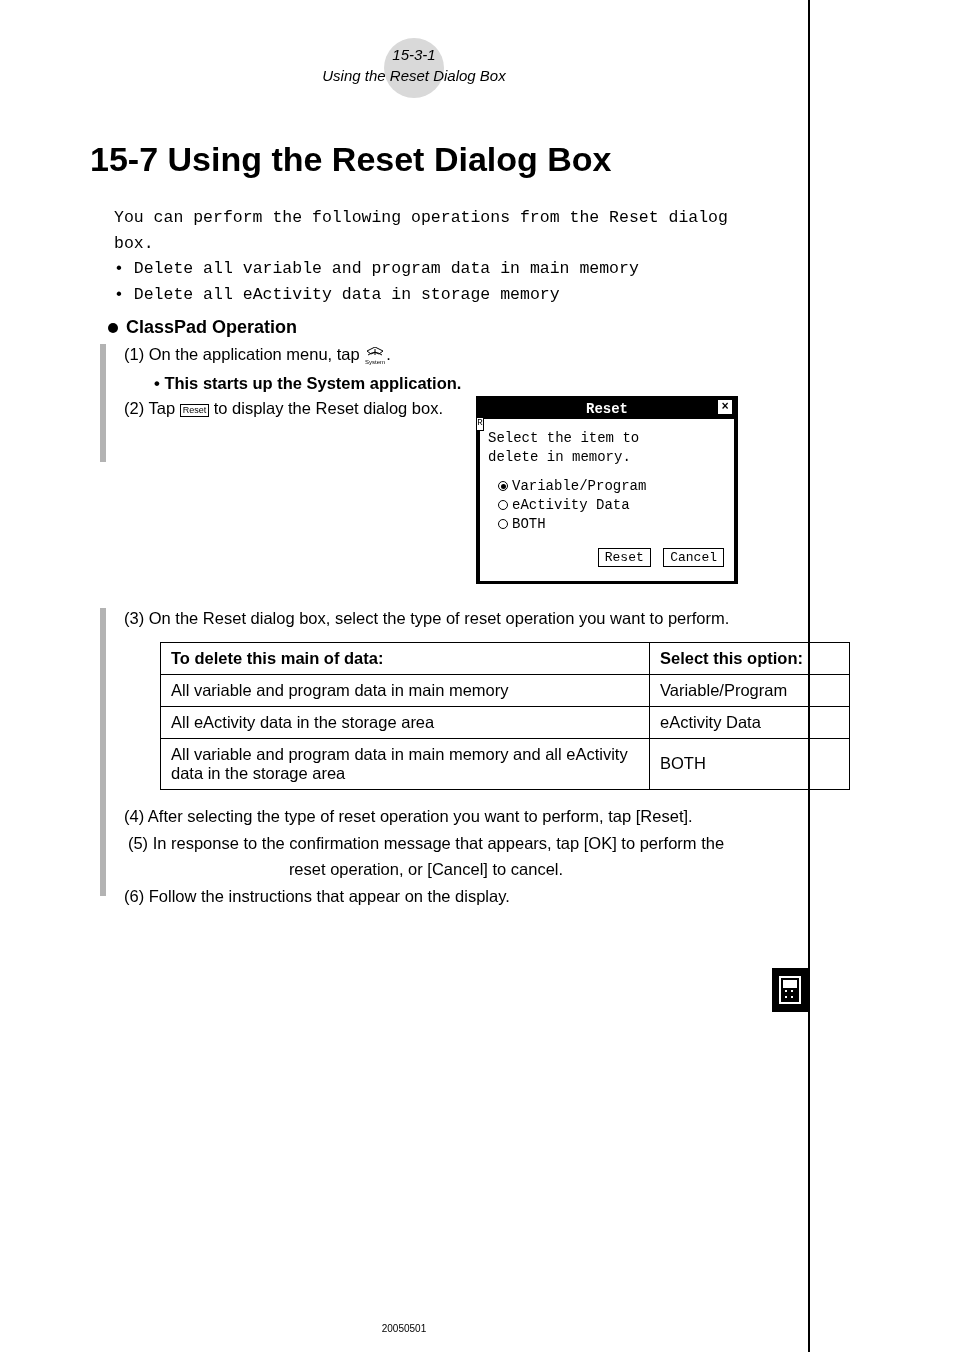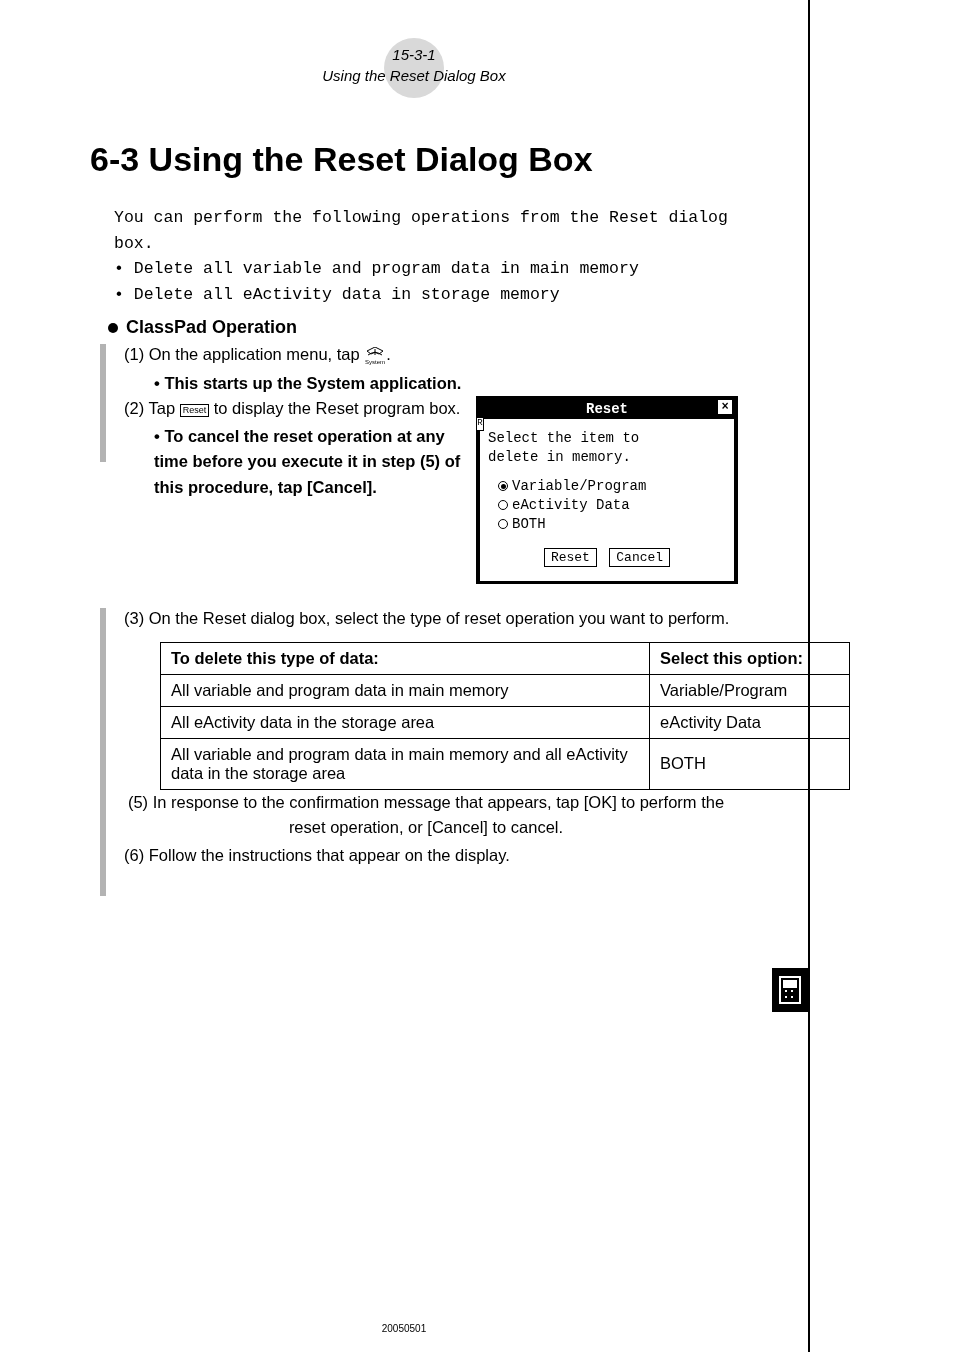--- a/index.html
+++ b/index.html
@@ -137,21 +137,21 @@
   }
   .cd-options { margin: 10px 0 14px 10px; }
   .cd-option { display: flex; align-items: center; gap: 4px; }
   .cd-radio {
     width: 10px; height: 10px; border-radius: 50%; border: 1.5px solid #000; display: inline-block;
   }
   .cd-radio.sel::after {
     content: ""; display: block; width: 5px; height: 5px; border-radius: 50%; background: #000;
     margin: 1.25px auto 0;
   }
-  .cd-buttons { text-align: center; }
+  .cd-buttons { text-align: right; }
   .cd-btn {
     display: inline-block;
     border: 1.5px solid #000;
     padding: 0 6px;
     font-size: 13px;
     margin: 0 2px;
     background: #fff;
   }
   .cd-left-tab {
     position: absolute;
@@ -231,21 +231,21 @@
 <div class="page">
 
   <div class="header-area">
     <div class="header-circle"></div>
     <div class="header-lines">
       <div>15-3-1</div>
       <div>Using the Reset Dialog Box</div>
     </div>
   </div>
 
-  <h1 class="main-title">6-3  Using the Reset Dialog Box</h1>
+  <h1 class="main-title">15-7  Using the Reset Dialog Box</h1>
 
   <div class="intro">
     <div>You can perform the following operations from the Reset dialog box.</div>
     <div class="bullet-line">• <span>Delete all variable and program data in main memory</span></div>
     <div class="bullet-line">• <span>Delete all eActivity data in storage memory</span></div>
   </div>
 
   <div class="op-head-row">
     <span class="op-head-dot"></span>
     <span class="op-head">ClassPad Operation</span>
@@ -263,23 +263,22 @@
           <line x1="11" y1="2" x2="11" y2="8" stroke="#000" stroke-width="1"></line>
           <text x="1" y="17" font-size="6" font-family="Arial">System</text>
         </svg>
       </span><span>.</span>
     </div>
     <div class="step-sub">• <span>This starts up the System application.</span></div>
 
     <div class="step2-wrap">
       <div class="step2-left">
         <div class="step">
-          <span>(2) Tap </span><span class="reset-icon">Reset</span><span> to display the Reset program box.</span>
+          <span>(2) Tap </span><span class="reset-icon">Reset</span><span> to display the Reset dialog box.</span>
         </div>
-        <div class="step-sub">• <span>To cancel the reset operation at any time before you execute it in step (5) of this procedure, tap [Cancel].</span></div>
       </div>
 
       <div class="calc-dialog">
         <div class="cd-title">
           <span>Reset</span>
           <span class="cd-close">×</span>
         </div>
         <div class="cd-left-tab">R</div>
         <div class="cd-body">
           <div class="cd-side-r"></div>
@@ -309,40 +308,41 @@
   </div>
 
   <div class="proc" style="margin-top:22px;">
     <div class="proc-bar" id="bar2"></div>
 
     <div class="step">(3) On the Reset dialog box, select the type of reset operation you want to perform.</div>
 
     <table class="reset-table">
       <thead>
         <tr>
-          <th>To delete this type of data:</th>
+          <th>To delete this main of data:</th>
           <th>Select this option:</th>
         </tr>
       </thead>
       <tbody>
         <tr>
           <td>All variable and program data in main memory</td>
           <td class="opt">Variable/Program</td>
         </tr>
         <tr>
           <td>All eActivity data in the storage area</td>
           <td class="opt">eActivity Data</td>
         </tr>
         <tr>
           <td>All variable and program data in main memory and all eActivity data in the storage area</td>
           <td class="opt">BOTH</td>
         </tr>
       </tbody>
     </table>
 
+    <div class="step" style="margin-top:14px;">(4) After selecting the type of reset operation you want to perform, tap [Reset].</div>
     <div class="step" style="padding-right:10px;text-align:center;">(5) In response to the confirmation message that appears, tap [OK] to perform the reset operation, or [Cancel] to cancel.</div>
     <div class="step">(6) Follow the instructions that appear on the display.</div>
   </div>
 
   <div class="side-icon">
     <div class="side-icon-inner"></div>
   </div>
 
   <div class="footer-code">20050501</div>
 

